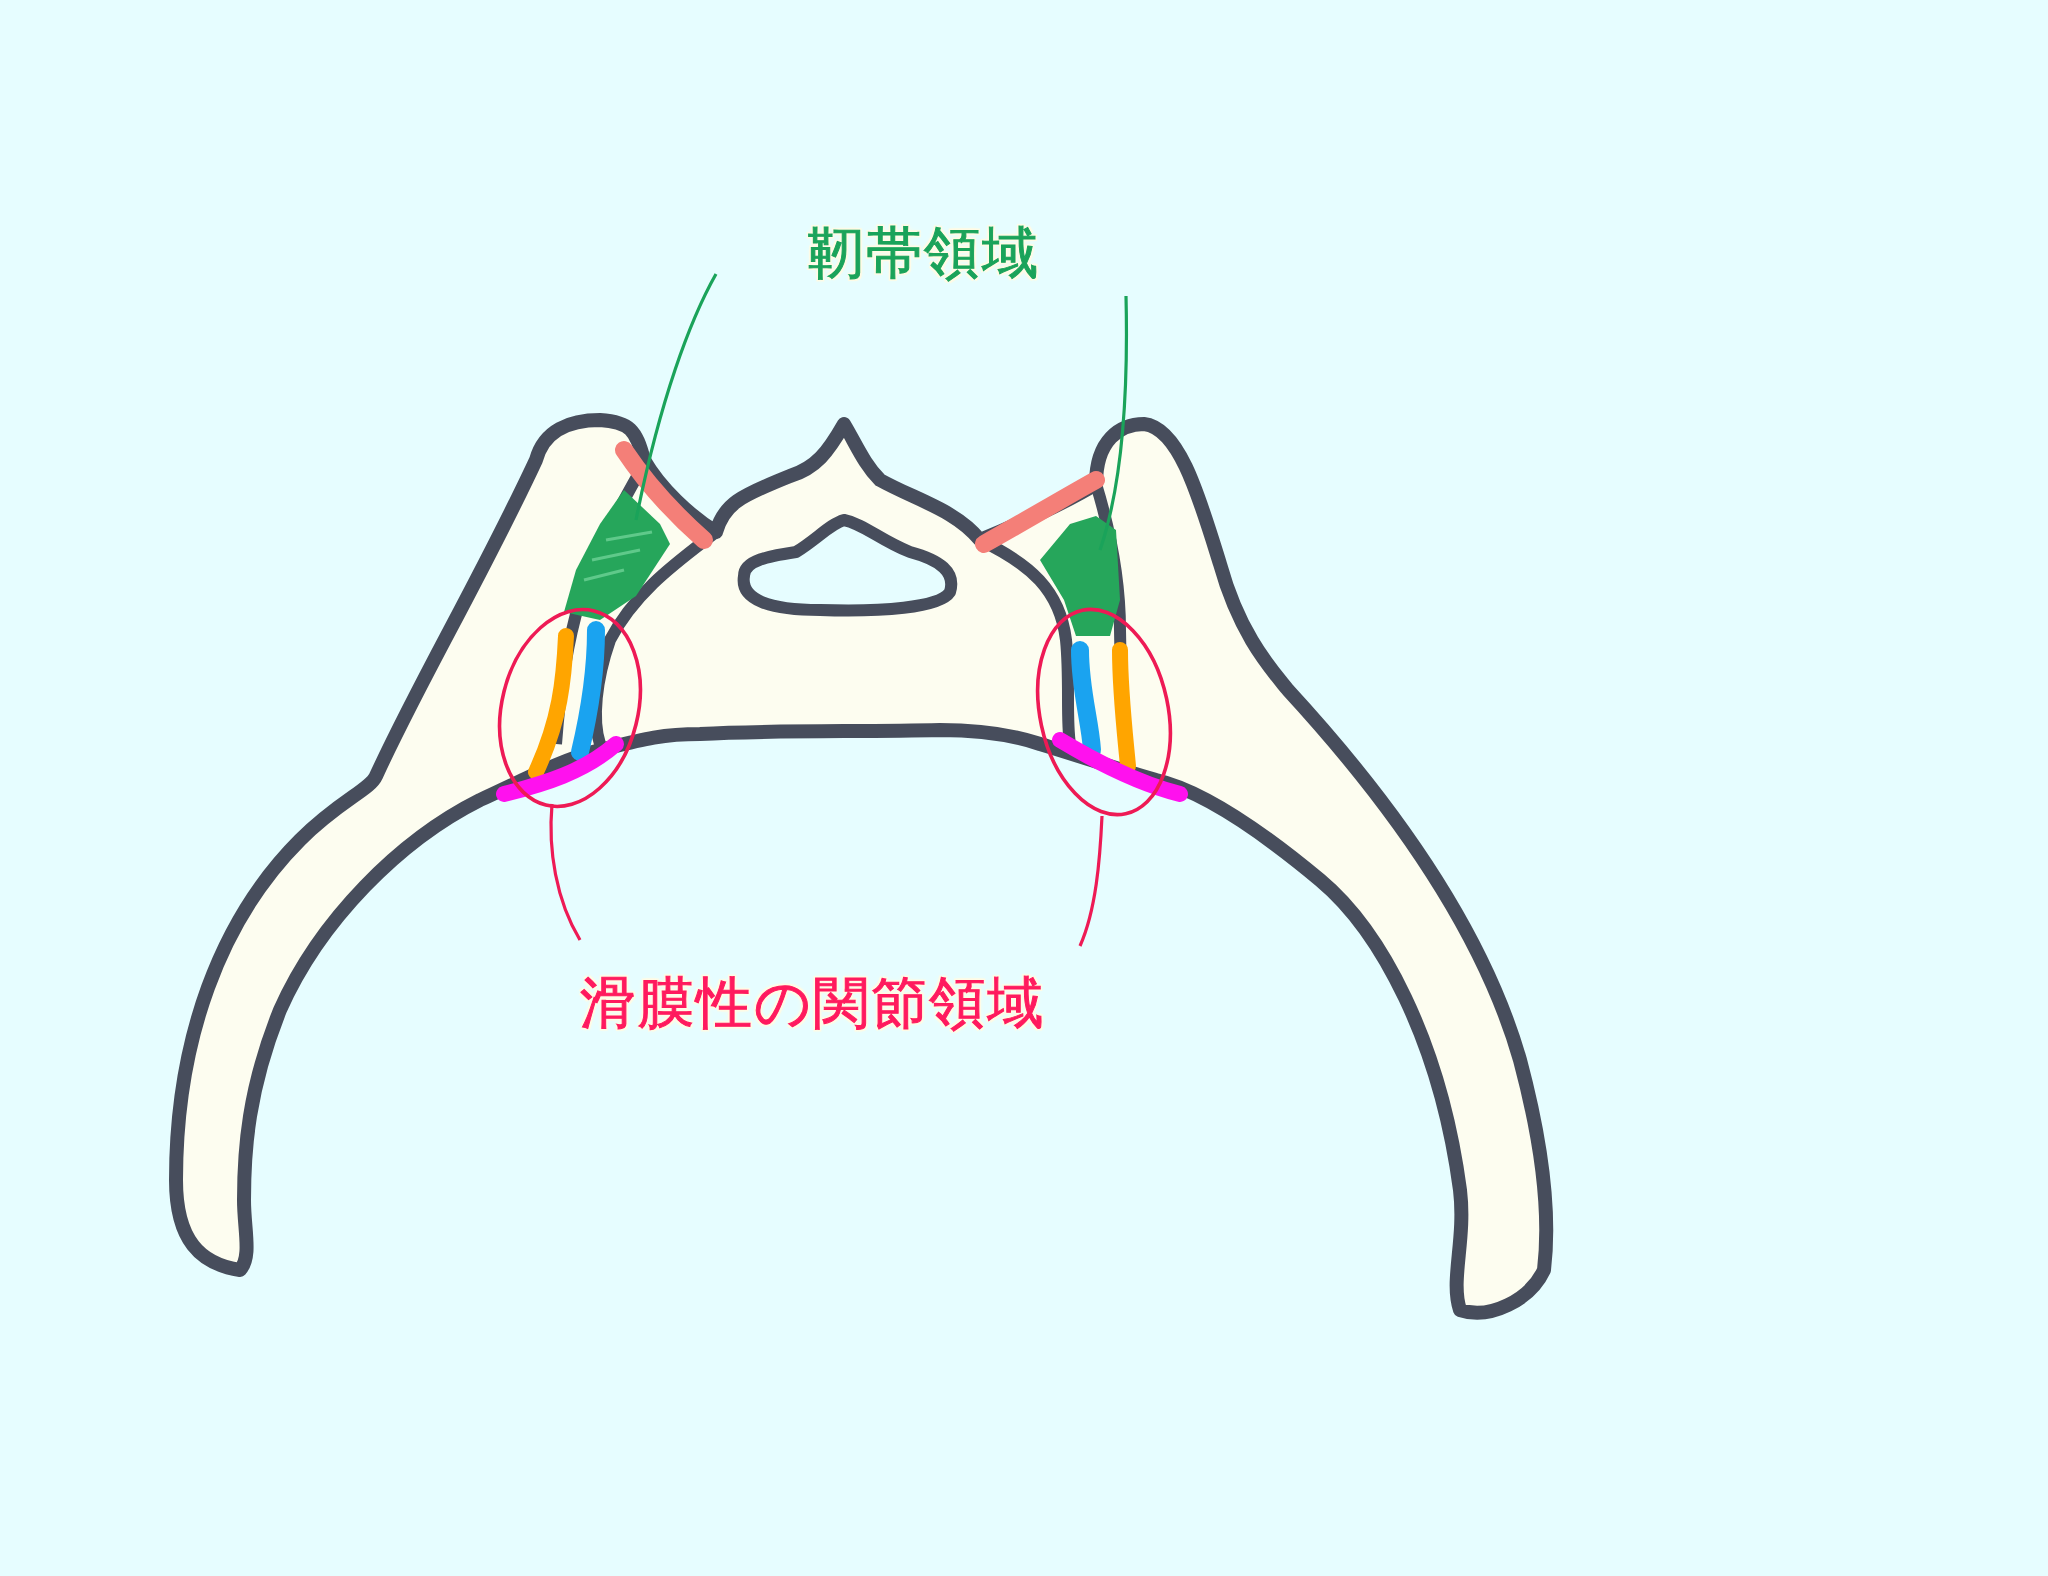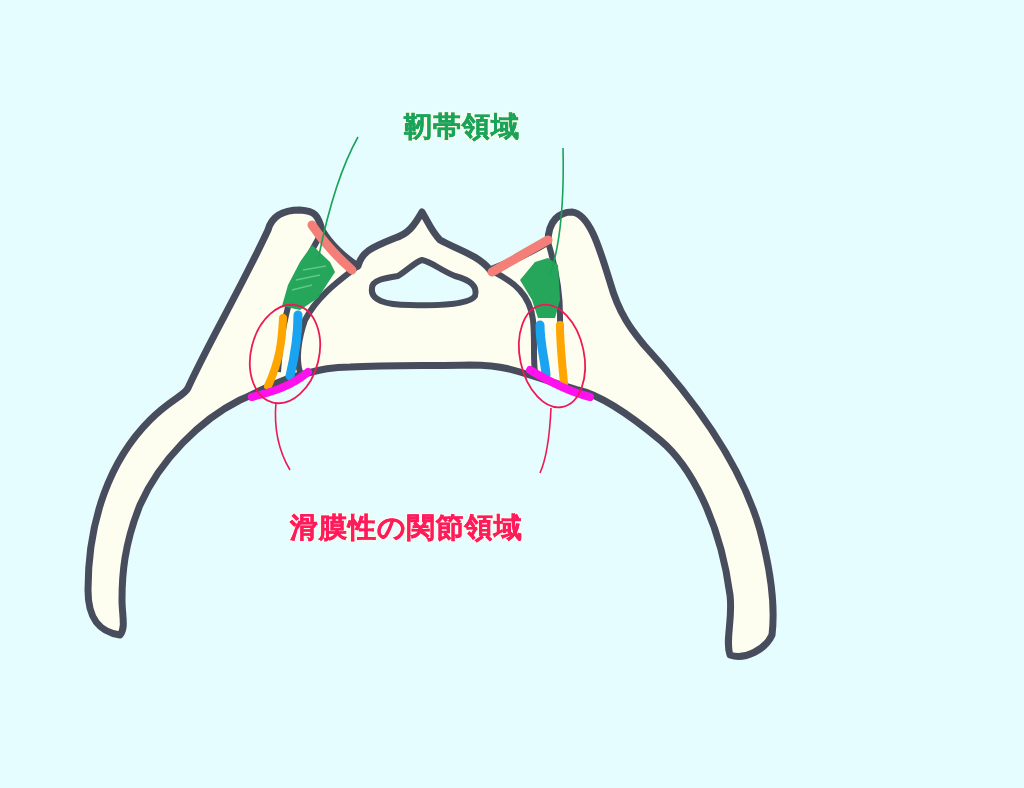--- a/index.html
+++ b/index.html
@@ -1,22 +1,22 @@
 <!DOCTYPE html>
 <html><head>
 <meta charset="utf-8">
 <style>
   html, body { margin:0; padding:0; }
   body { width:1024px; height:788px; background:#e6fdff; overflow:hidden; position:relative; font-family:"DejaVu Sans", sans-serif; }
   #canvas { position:absolute; left:0; top:0; width:1024px; height:788px; }
-  .label { position:absolute; font-weight:bold; font-family:"DejaVu Sans", sans-serif; letter-spacing:1px;
+  .label { position:absolute; font-weight:normal; font-family:"DejaVu Sans", sans-serif; letter-spacing:1px;
            -webkit-text-stroke:0.5px currentColor;
            text-shadow: 0 0 2px #fffbe6, 0 0 3px #fffbe6, 1px 1px 0 #fffbe6, -1px -1px 0 #fffbe6, 1px -1px 0 #fffbe6, -1px 1px 0 #fffbe6; }
   #ligament-label { left:404px; top:108px; font-size:28px; }
-  #synovial-label { left:290px; top:483px; font-size:28px;margin-top:26px; }
+  #synovial-label { left:290px; top:483px; font-size:28px; }
 </style>
 </head>
 <body>
 
 <svg id="canvas" viewBox="0 0 1024 788" xmlns="http://www.w3.org/2000/svg">
 
   <path d="M 120 635
        C 100 632, 88 620, 88 590
        C 88 520, 110 460, 150 420
        C 170 400, 185 395, 188 388

